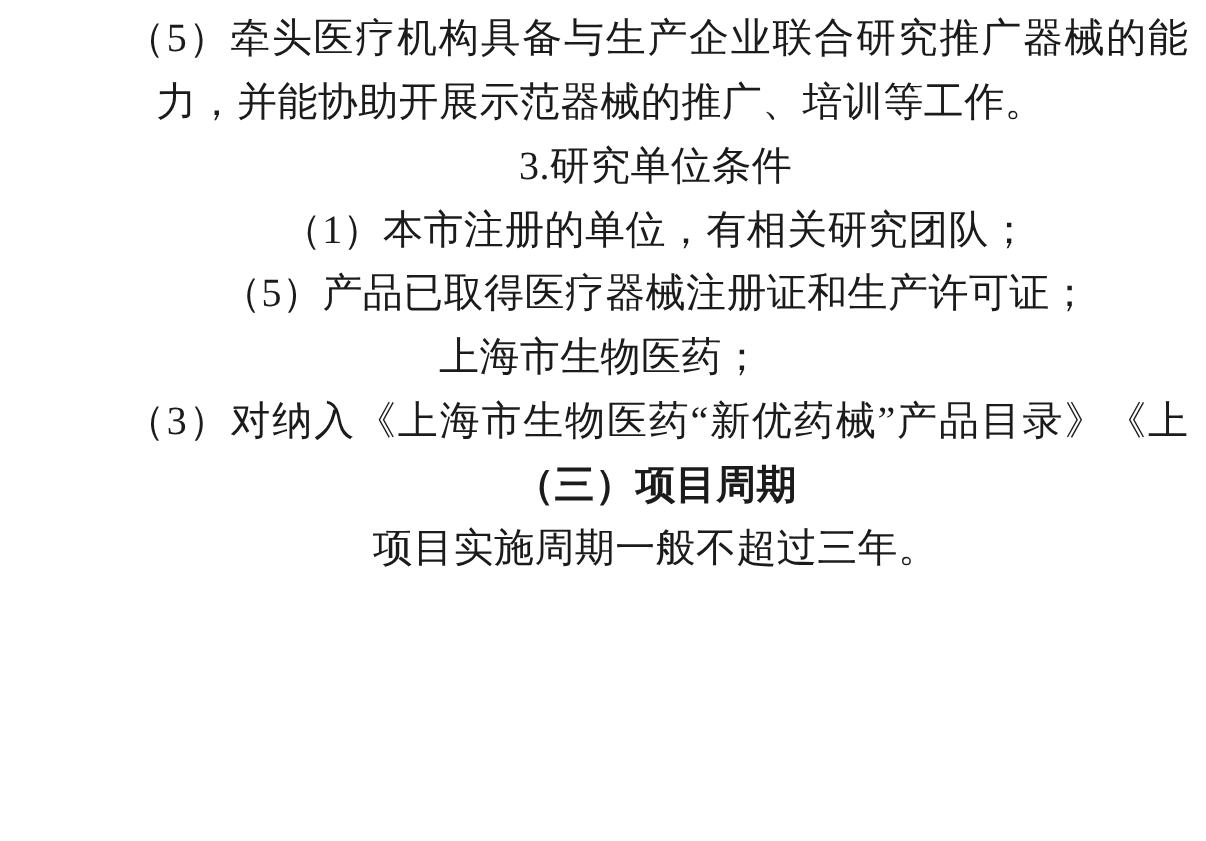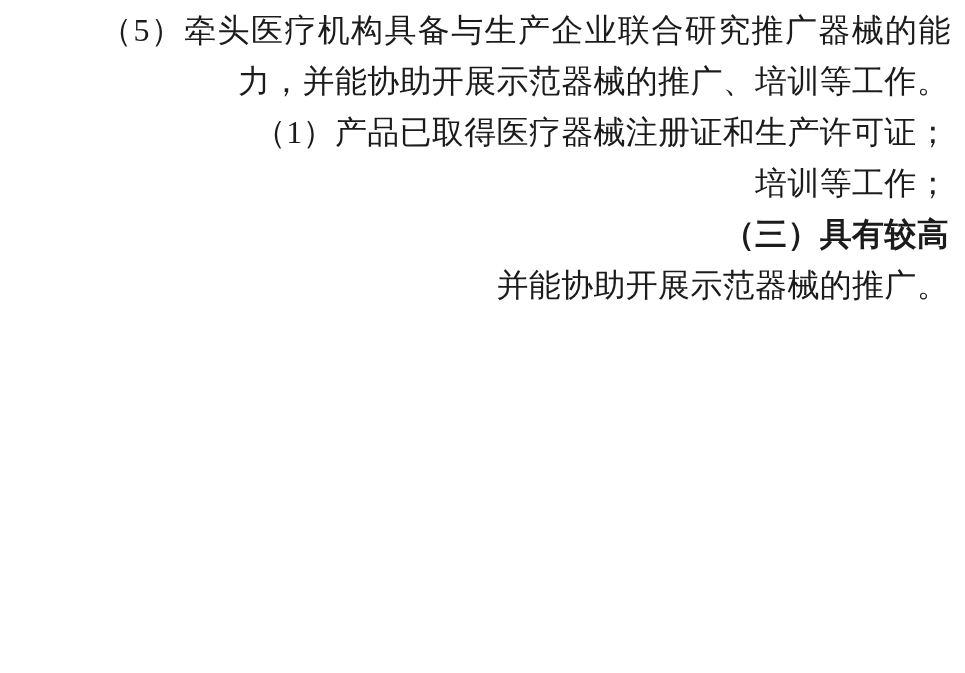--- a/index.html
+++ b/index.html
@@ -17,21 +17,21 @@
     color: #1b1b1b;
     overflow: hidden;
   }
   .doc-body {
     width: 100%;
   }
   .line {
     font-family: "Liberation Serif", "DejaVu Serif", serif;
     font-size: 32px;
     line-height: 51px;
-    text-align: right;
+    text-align: center;
     letter-spacing: 0.01em;
   }
   .line.indent {
     text-indent: 88px;
   }
   .line.stretch {
     text-align: justify;
     text-align-last: justify;
     letter-spacing: -0.045em;
   }
@@ -40,18 +40,21 @@
     font-family: "Liberation Sans", "DejaVu Sans", sans-serif;
   }
 </style>
 </head>
 <body>
 
 <div class="page">
   <div class="doc-body" id="doc-body">
       <div class="line indent stretch">（5）牵头医疗机构具备与生产企业联合研究推广器械的能</div>
       <div class="line">力，并能协助开展示范器械的推广、培训等工作。</div>
-      <div class="line indent">（1）产品已取得医疗器械注册证和生产许可证；</div>
-      <div class="line">培训等工作；</div>
-      <div class="line indent bold">（三）具有较高</div>
-      <div class="line indent">并能协助开展示范器械的推广。</div>
+      <div class="line indent">3.研究单位条件</div>
+      <div class="line indent">（1）本市注册的单位，有相关研究团队；</div>
+      <div class="line indent">（5）产品已取得医疗器械注册证和生产许可证；</div>
+      <div class="line">上海市生物医药；</div>
+      <div class="line indent stretch">（3）对纳入《上海市生物医药“新优药械”产品目录》《上</div>
+      <div class="line indent bold">（三）项目周期</div>
+      <div class="line indent">项目实施周期一般不超过三年。</div>
     </div>
 </div>
 
 </body></html>

